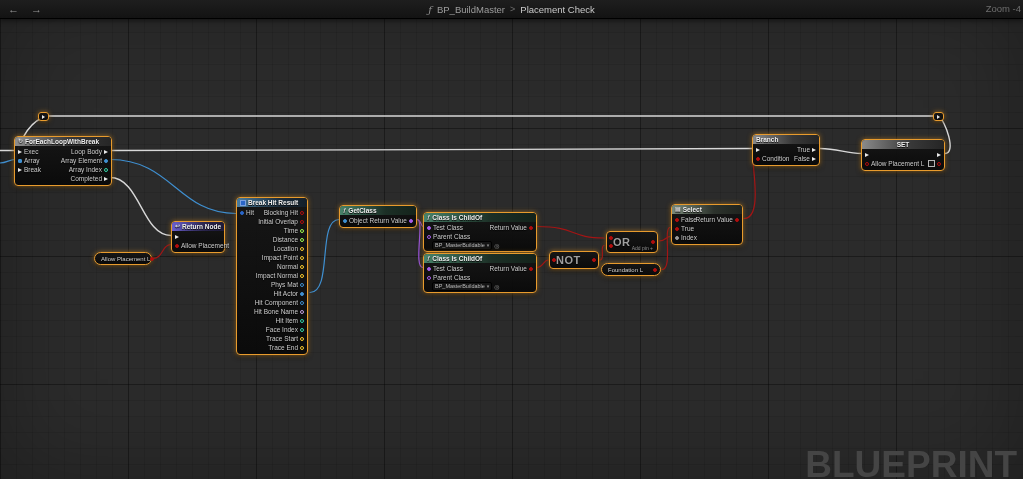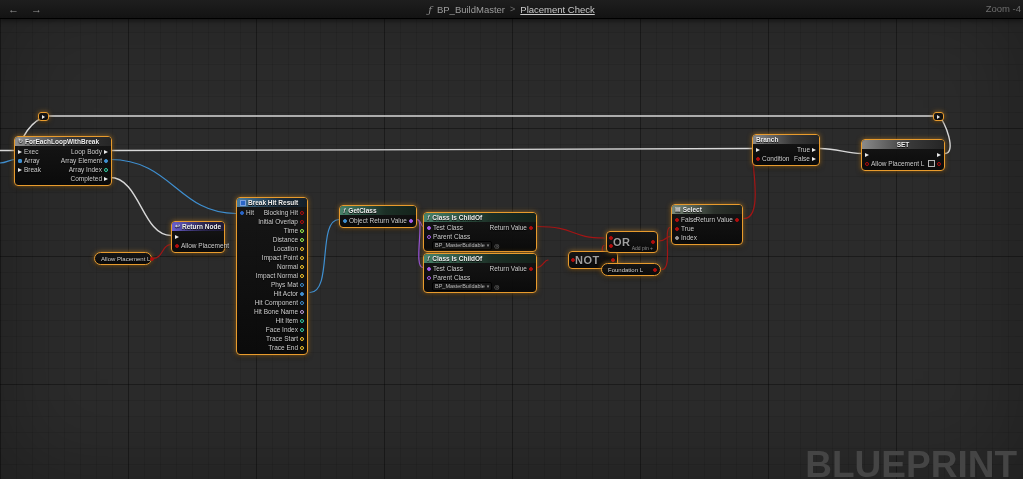--- a/index.html
+++ b/index.html
@@ -9,21 +9,21 @@
   
   .topbar{position:absolute;top:0;left:0;right:0;height:18px;z-index:10;
     background:linear-gradient(#1e1e1e,#131313);border-bottom:1px solid #000;
     display:flex;align-items:center;box-shadow:0 2px 5px rgba(0,0,0,.45);}
   .nav-arrows{display:flex;gap:12px;margin-left:8px;}
   .nav-arrow{color:#9a9a9a;font-size:11px;line-height:18px;font-weight:bold;cursor:pointer;}
   .tb-title{position:absolute;left:0;right:0;text-align:center;font-size:9.5px;color:#9d9d9d;
     pointer-events:none;display:flex;justify-content:center;gap:5px;align-items:center;height:18px;}
   .fn-ic{font-style:italic;font-family:"DejaVu Serif",serif;color:#8f8f8f;font-size:10px;}
   .tb-sep{color:#6f6f6f;font-size:9px;}
-  .tb-sub{color:#c9c9c9;text-decoration:underline;}
+  .tb-sub{color:#c9c9c9;}
   .zoom-label{position:absolute;right:2px;top:0;line-height:18px;font-size:9.5px;color:#6e6e6e;}
 
   
   .graph{position:absolute;inset:0;background-color:#2b2b2b;overflow:hidden;
     background-image:
       linear-gradient(rgba(0,0,0,0.30) 1px, transparent 1px),
       linear-gradient(90deg, rgba(0,0,0,0.30) 1px, transparent 1px),
       linear-gradient(rgba(0,0,0,0.10) 1px, transparent 1px),
       linear-gradient(90deg, rgba(0,0,0,0.10) 1px, transparent 1px);
     background-size:128px 128px,128px 128px,16px 16px,16px 16px;
@@ -329,21 +329,21 @@
             </div>
           </div>
           <div class="col right">
             <div class="pin-row right">
               <span class="pin-label">Return Value</span>
               <span class="pin" style="border-color: rgb(176, 13, 13); background: rgb(176, 13, 13);"></span>
             </div>
           </div>
         </div>
       </div>
-      <div class="node compact" style="left: 549px; top: 251px; width: 50px; height: 18px; margin-left: 19px;">
+      <div class="node compact" style="left: 549px; top: 251px; width: 50px; height: 18px;">
         <div class="cpins left">
           <span class="pin" style="border-color: rgb(176, 13, 13); background: rgb(176, 13, 13);"></span>
         </div>
         <div class="compact-label">NOT</div>
         <div class="cpins right">
           <span class="pin" style="border-color: rgb(176, 13, 13); background: rgb(176, 13, 13);"></span>
         </div>
       </div>
       <div class="node compact" style="left: 606px; top: 231px; width: 52px; height: 22px;">
         <div class="cpins left">

